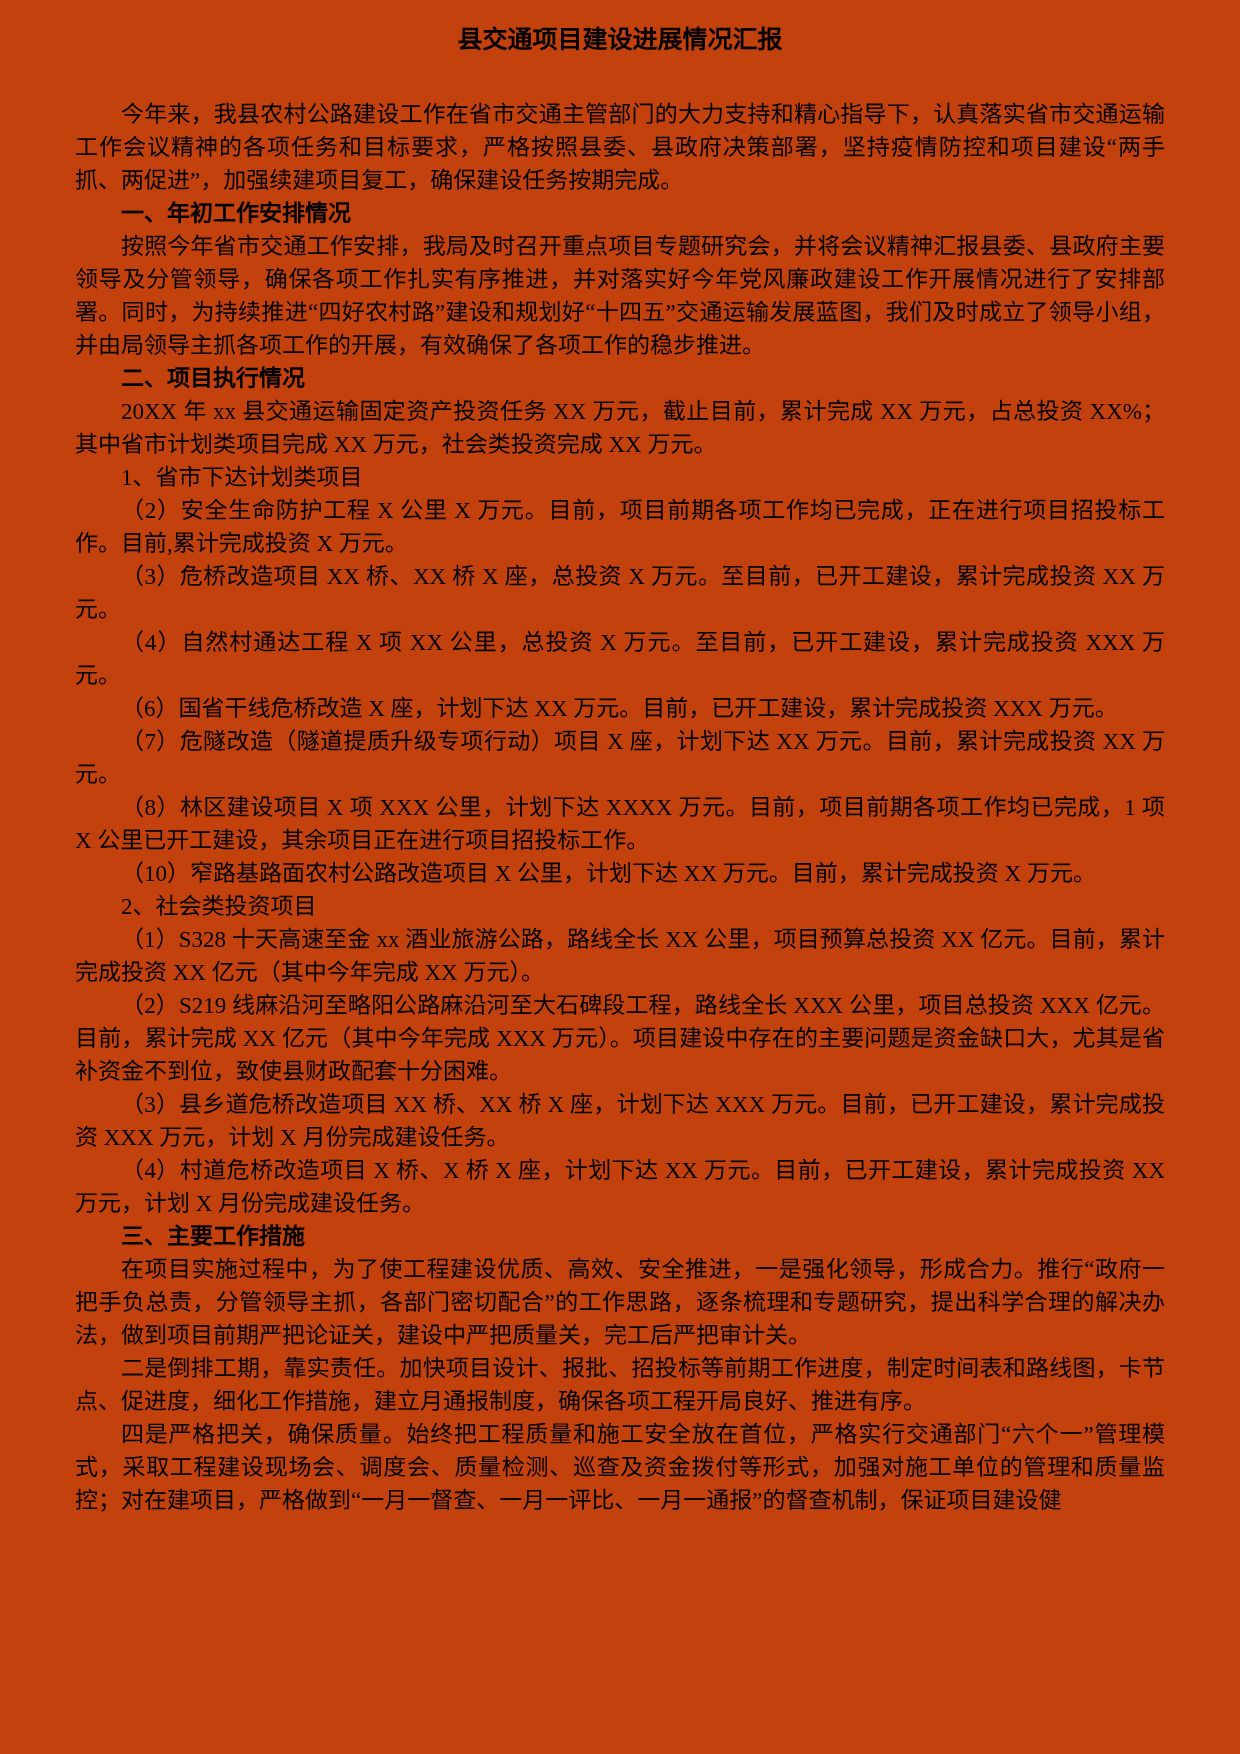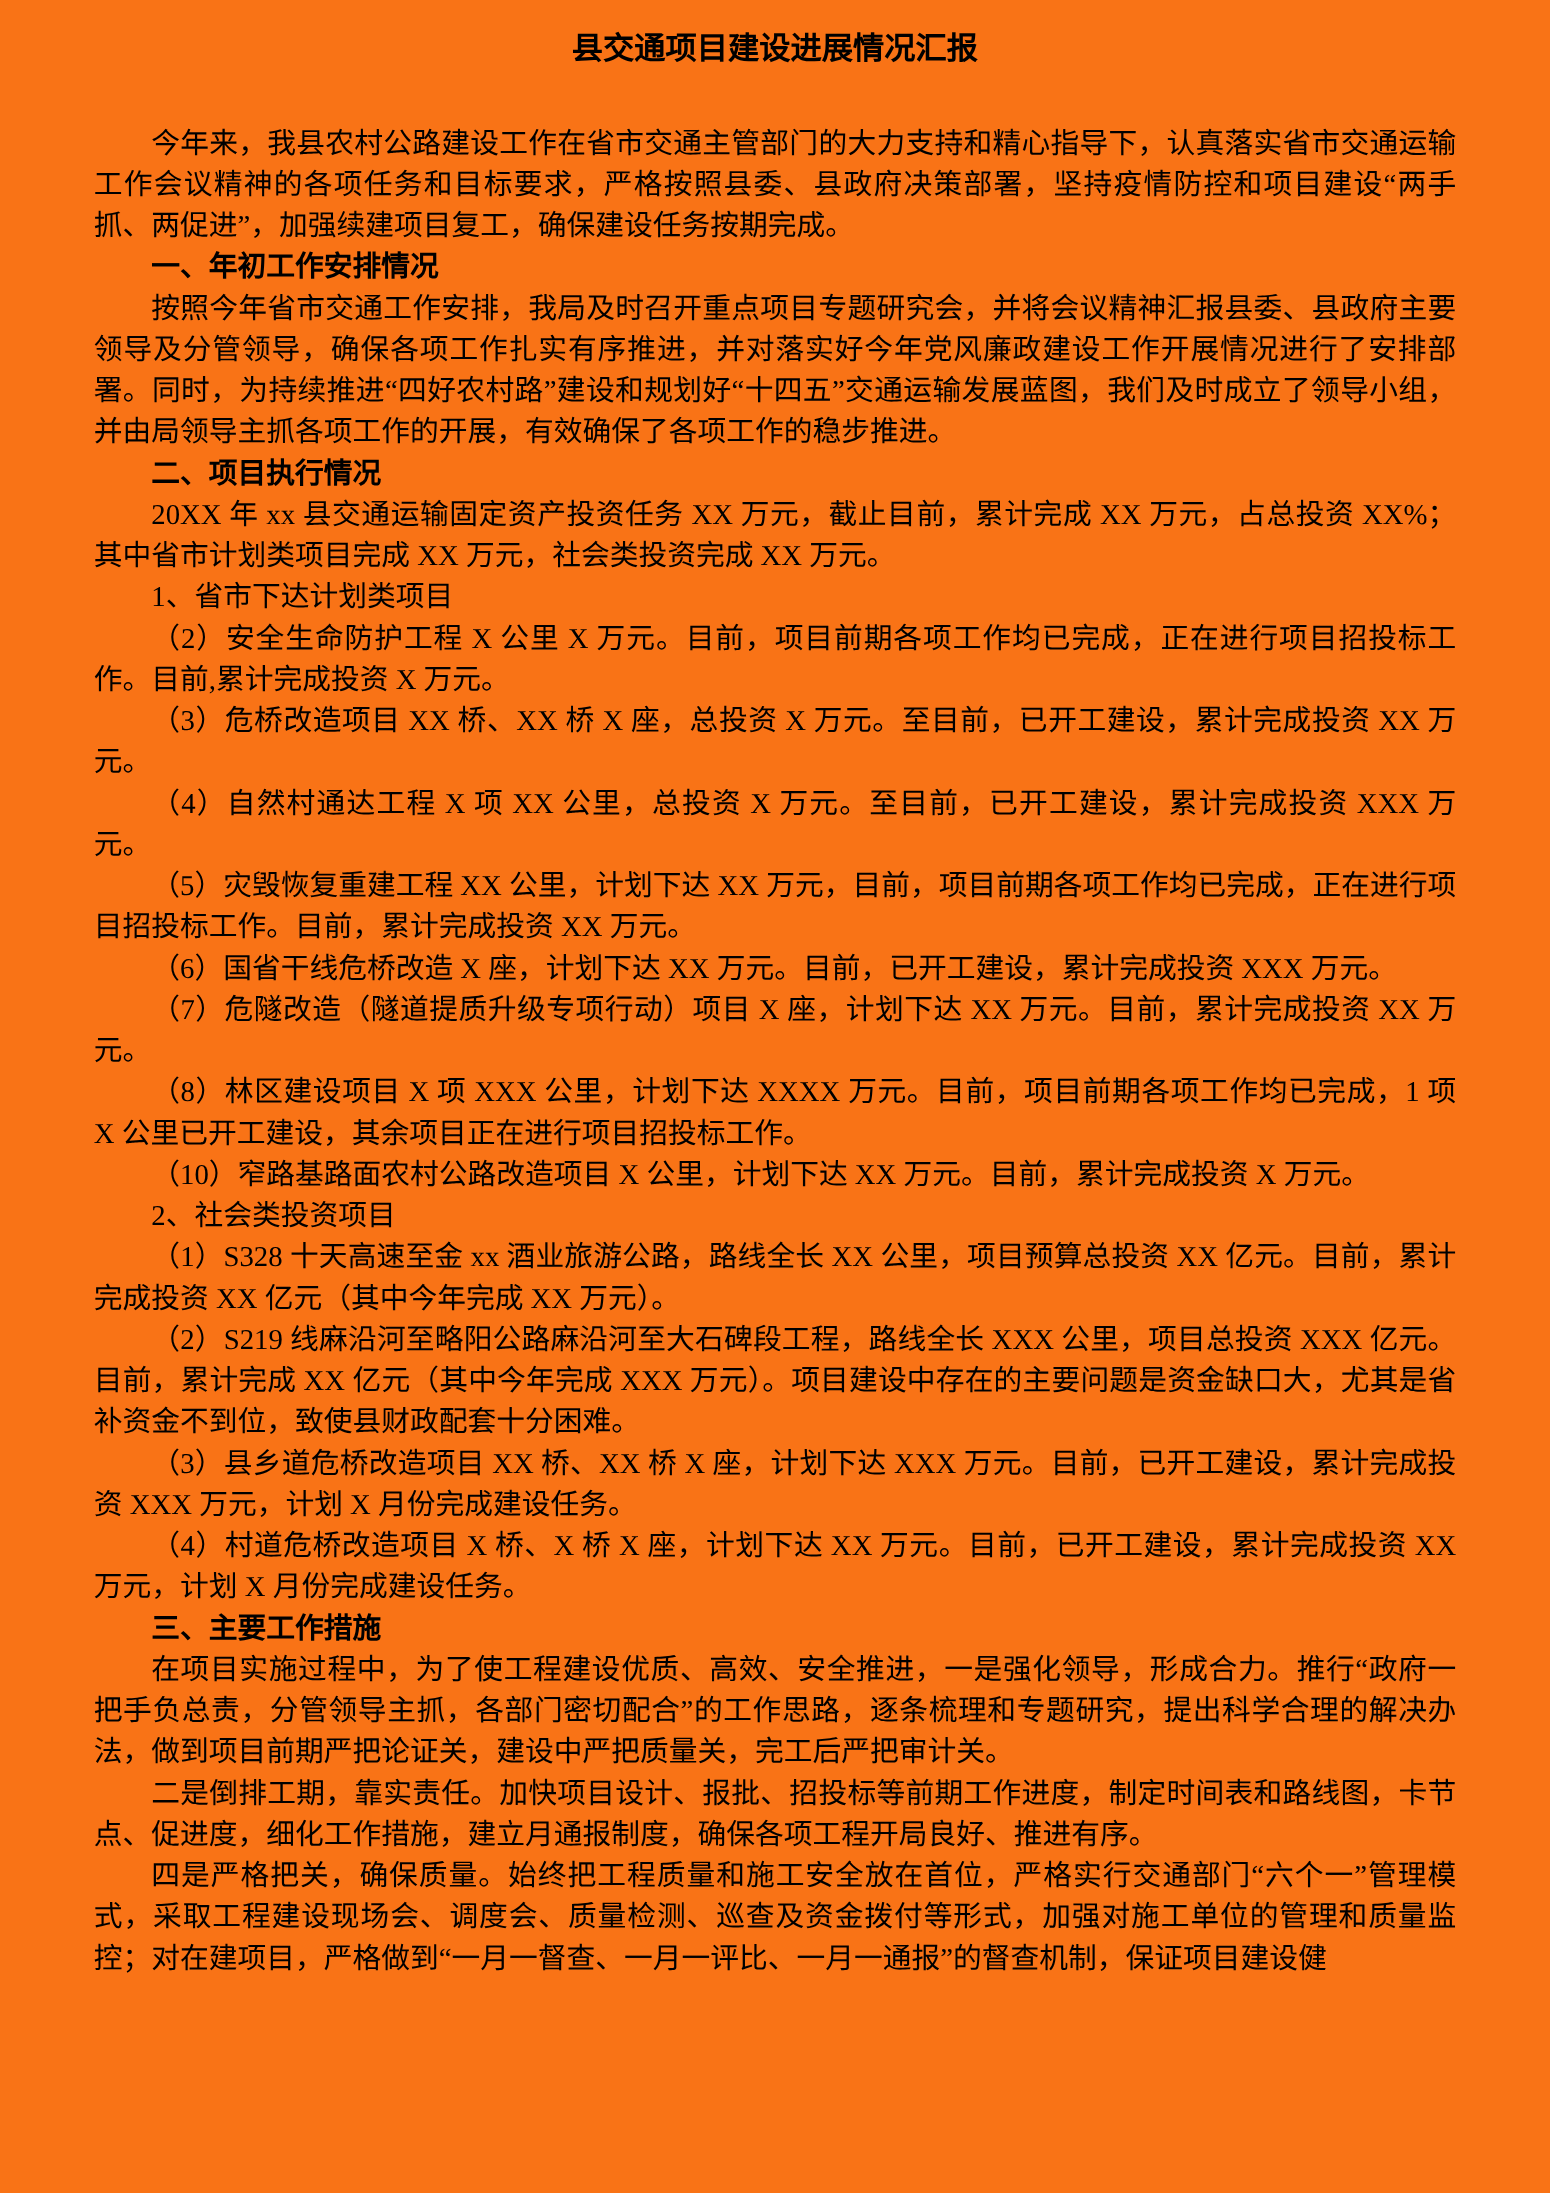--- a/index.html
+++ b/index.html
@@ -13,21 +13,21 @@
     overflow: hidden;
     font-family: "Liberation Serif", "DejaVu Serif", serif;
     color: #000000;
   }
   .page {
     box-sizing: border-box;
     width: 1240px;
     height: 1754px;
     padding: 22px 75px 0 75px;
     overflow: hidden;
-    background: #f97316;
+    background: #c2410c;
   }
   .doc-title {
     font-size: 25px;
     line-height: 36px;
     font-weight: bold;
     text-align: center;
     margin: 0 0 40px 0;
   }
   .para {
     font-size: 23px;
@@ -50,21 +50,20 @@
 
   <p class="para">今年来，我县农村公路建设工作在省市交通主管部门的大力支持和精心指导下，认真落实省市交通运输工作会议精神的各项任务和目标要求，严格按照县委、县政府决策部署，坚持疫情防控和项目建设“两手抓、两促进”，加强续建项目复工，确保建设任务按期完成。</p>
   <p class="para bold">一、年初工作安排情况</p>
   <p class="para">按照今年省市交通工作安排，我局及时召开重点项目专题研究会，并将会议精神汇报县委、县政府主要领导及分管领导，确保各项工作扎实有序推进，并对落实好今年党风廉政建设工作开展情况进行了安排部署。同时，为持续推进“四好农村路”建设和规划好“十四五”交通运输发展蓝图，我们及时成立了领导小组，并由局领导主抓各项工作的开展，有效确保了各项工作的稳步推进。</p>
   <p class="para bold">二、项目执行情况</p>
   <p class="para">20XX 年 xx 县交通运输固定资产投资任务 XX 万元，截止目前，累计完成 XX 万元，占总投资 XX%；其中省市计划类项目完成 XX 万元，社会类投资完成 XX 万元。</p>
   <p class="para">1、省市下达计划类项目</p>
   <p class="para">（2）安全生命防护工程 X 公里 X 万元。目前，项目前期各项工作均已完成，正在进行项目招投标工作。目前,累计完成投资 X 万元。</p>
   <p class="para">（3）危桥改造项目 XX 桥、XX 桥 X 座，总投资 X 万元。至目前，已开工建设，累计完成投资 XX 万元。</p>
   <p class="para">（4）自然村通达工程 X 项 XX 公里，总投资 X 万元。至目前，已开工建设，累计完成投资 XXX 万元。</p>
-  <p class="para">（5）灾毁恢复重建工程 XX 公里，计划下达 XX 万元，目前，项目前期各项工作均已完成，正在进行项目招投标工作。目前，累计完成投资 XX 万元。</p>
   <p class="para">（6）国省干线危桥改造 X 座，计划下达 XX 万元。目前，已开工建设，累计完成投资 XXX 万元。</p>
   <p class="para">（7）危隧改造（隧道提质升级专项行动）项目 X 座，计划下达 XX 万元。目前，累计完成投资 XX 万元。</p>
   <p class="para">（8）林区建设项目 X 项 XXX 公里，计划下达 XXXX 万元。目前，项目前期各项工作均已完成，1 项 X 公里已开工建设，其余项目正在进行项目招投标工作。</p>
   <p class="para">（10）窄路基路面农村公路改造项目 X 公里，计划下达 XX 万元。目前，累计完成投资 X 万元。</p>
   <p class="para">2、社会类投资项目</p>
   <p class="para">（1）S328 十天高速至金 xx 酒业旅游公路，路线全长 XX 公里，项目预算总投资 XX 亿元。目前，累计完成投资 XX 亿元（其中今年完成 XX 万元）。</p>
   <p class="para">（2）S219 线麻沿河至略阳公路麻沿河至大石碑段工程，路线全长 XXX 公里，项目总投资 XXX 亿元。目前，累计完成 XX 亿元（其中今年完成 XXX 万元）。项目建设中存在的主要问题是资金缺口大，尤其是省补资金不到位，致使县财政配套十分困难。</p>
   <p class="para">（3）县乡道危桥改造项目 XX 桥、XX 桥 X 座，计划下达 XXX 万元。目前，已开工建设，累计完成投资 XXX 万元，计划 X 月份完成建设任务。</p>
   <p class="para">（4）村道危桥改造项目 X 桥、X 桥 X 座，计划下达 XX 万元。目前，已开工建设，累计完成投资 XX 万元，计划 X 月份完成建设任务。</p>
   <p class="para bold">三、主要工作措施</p>

